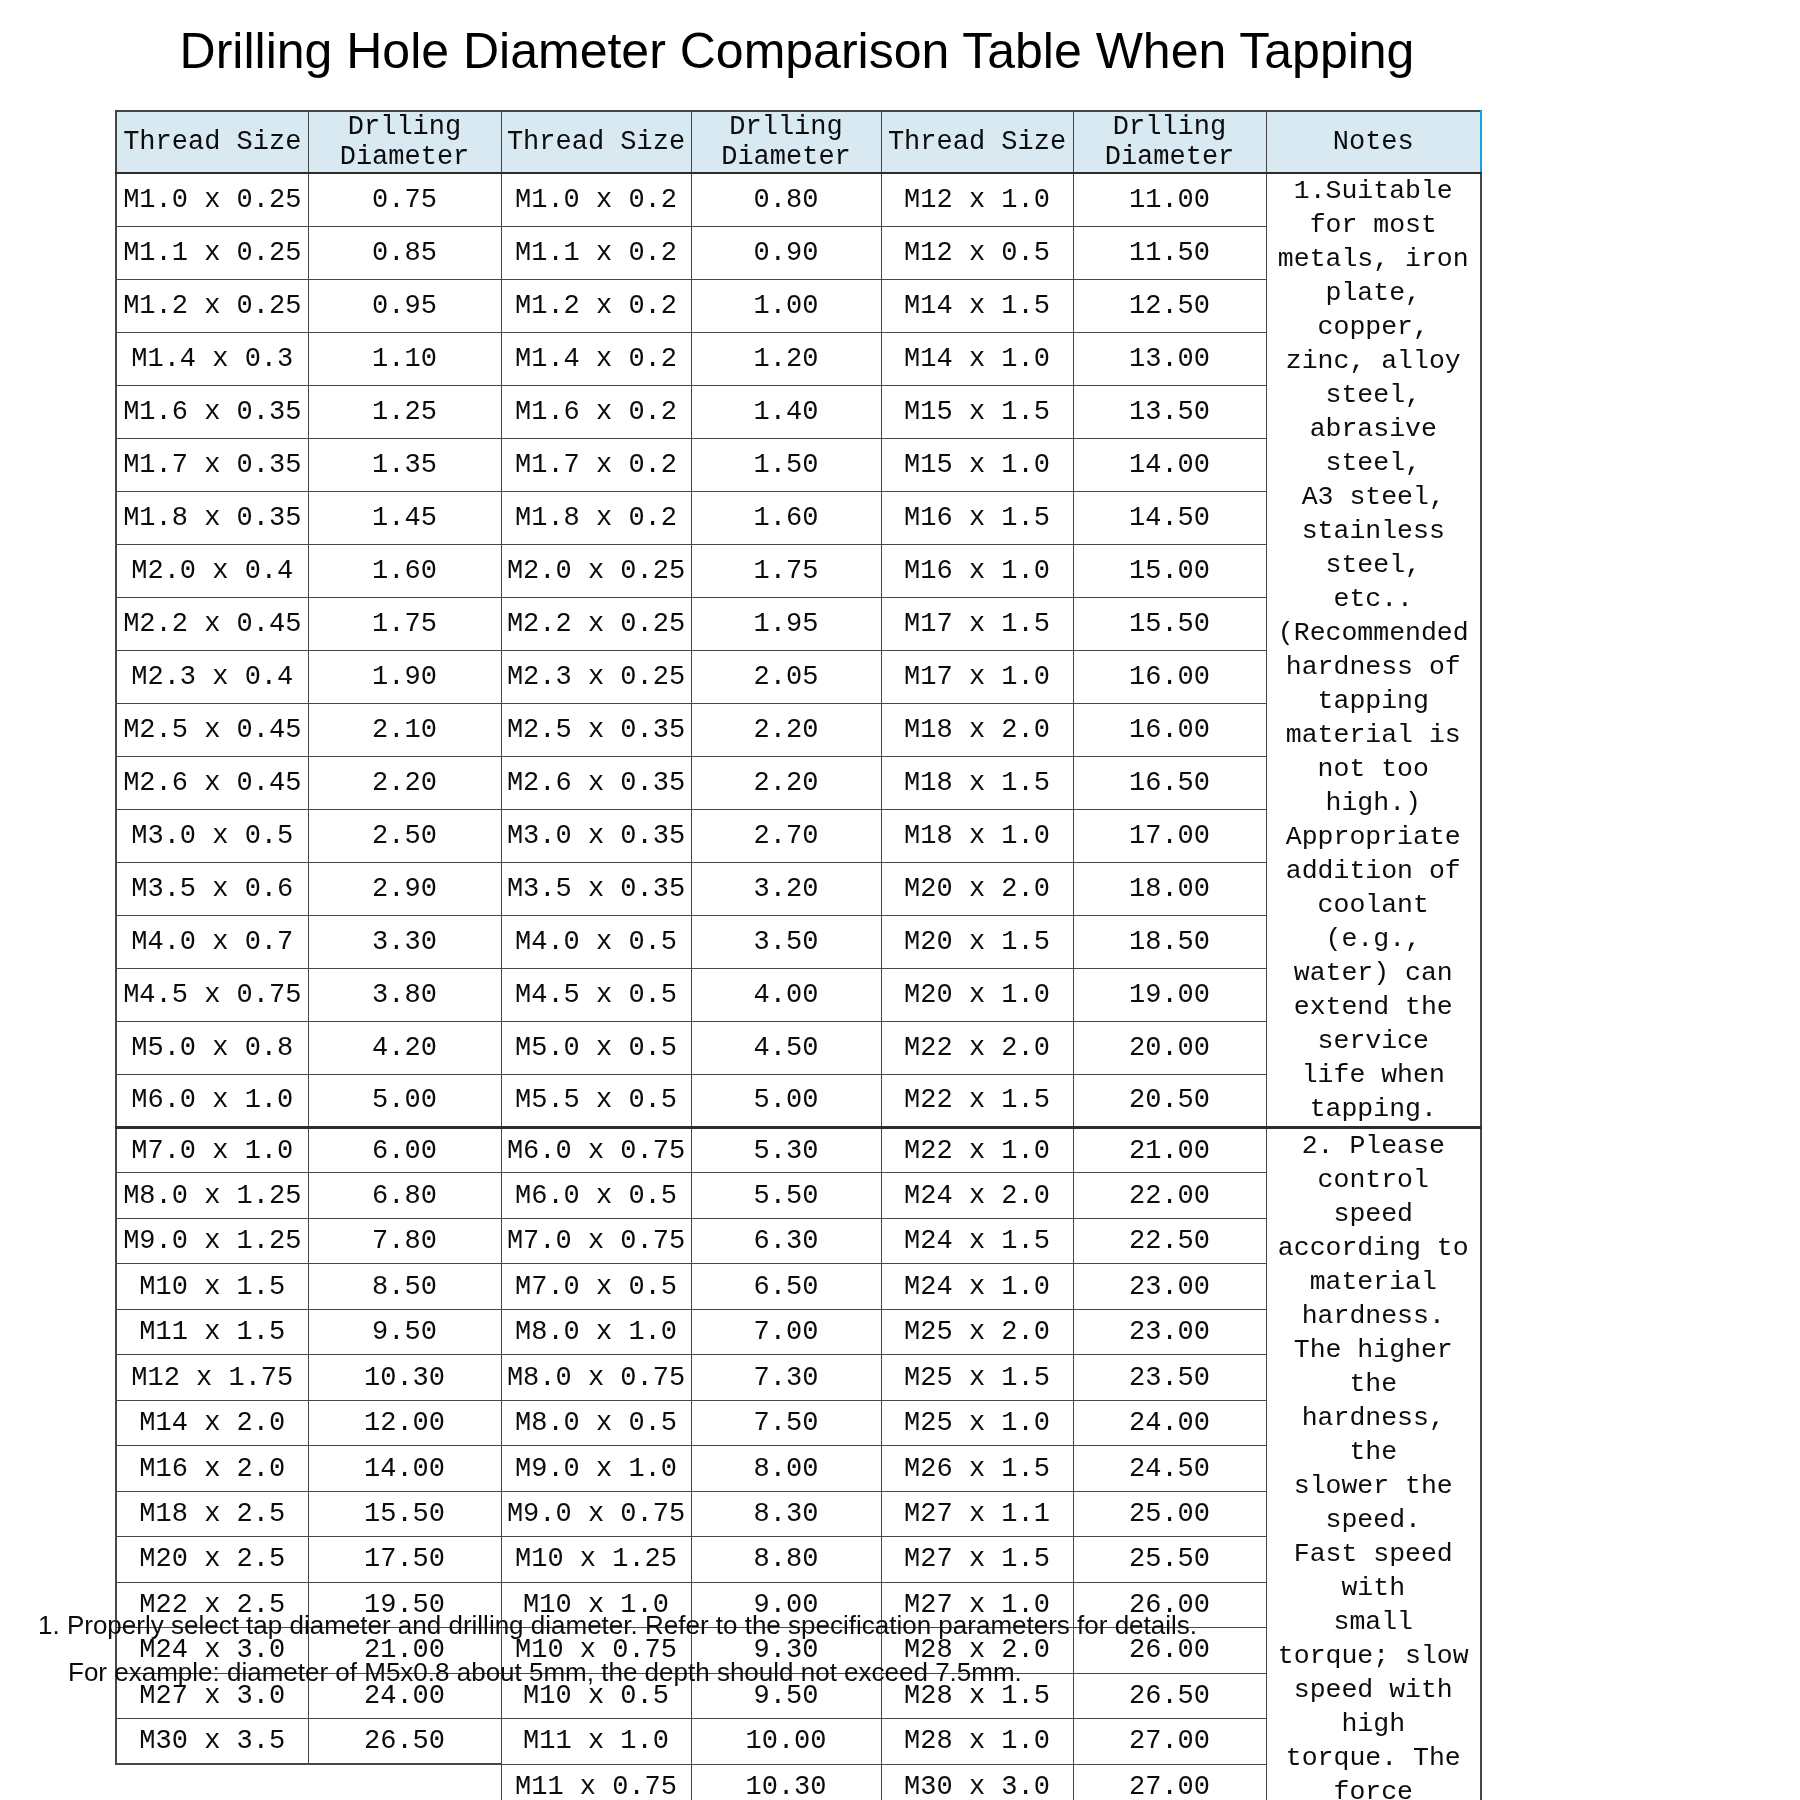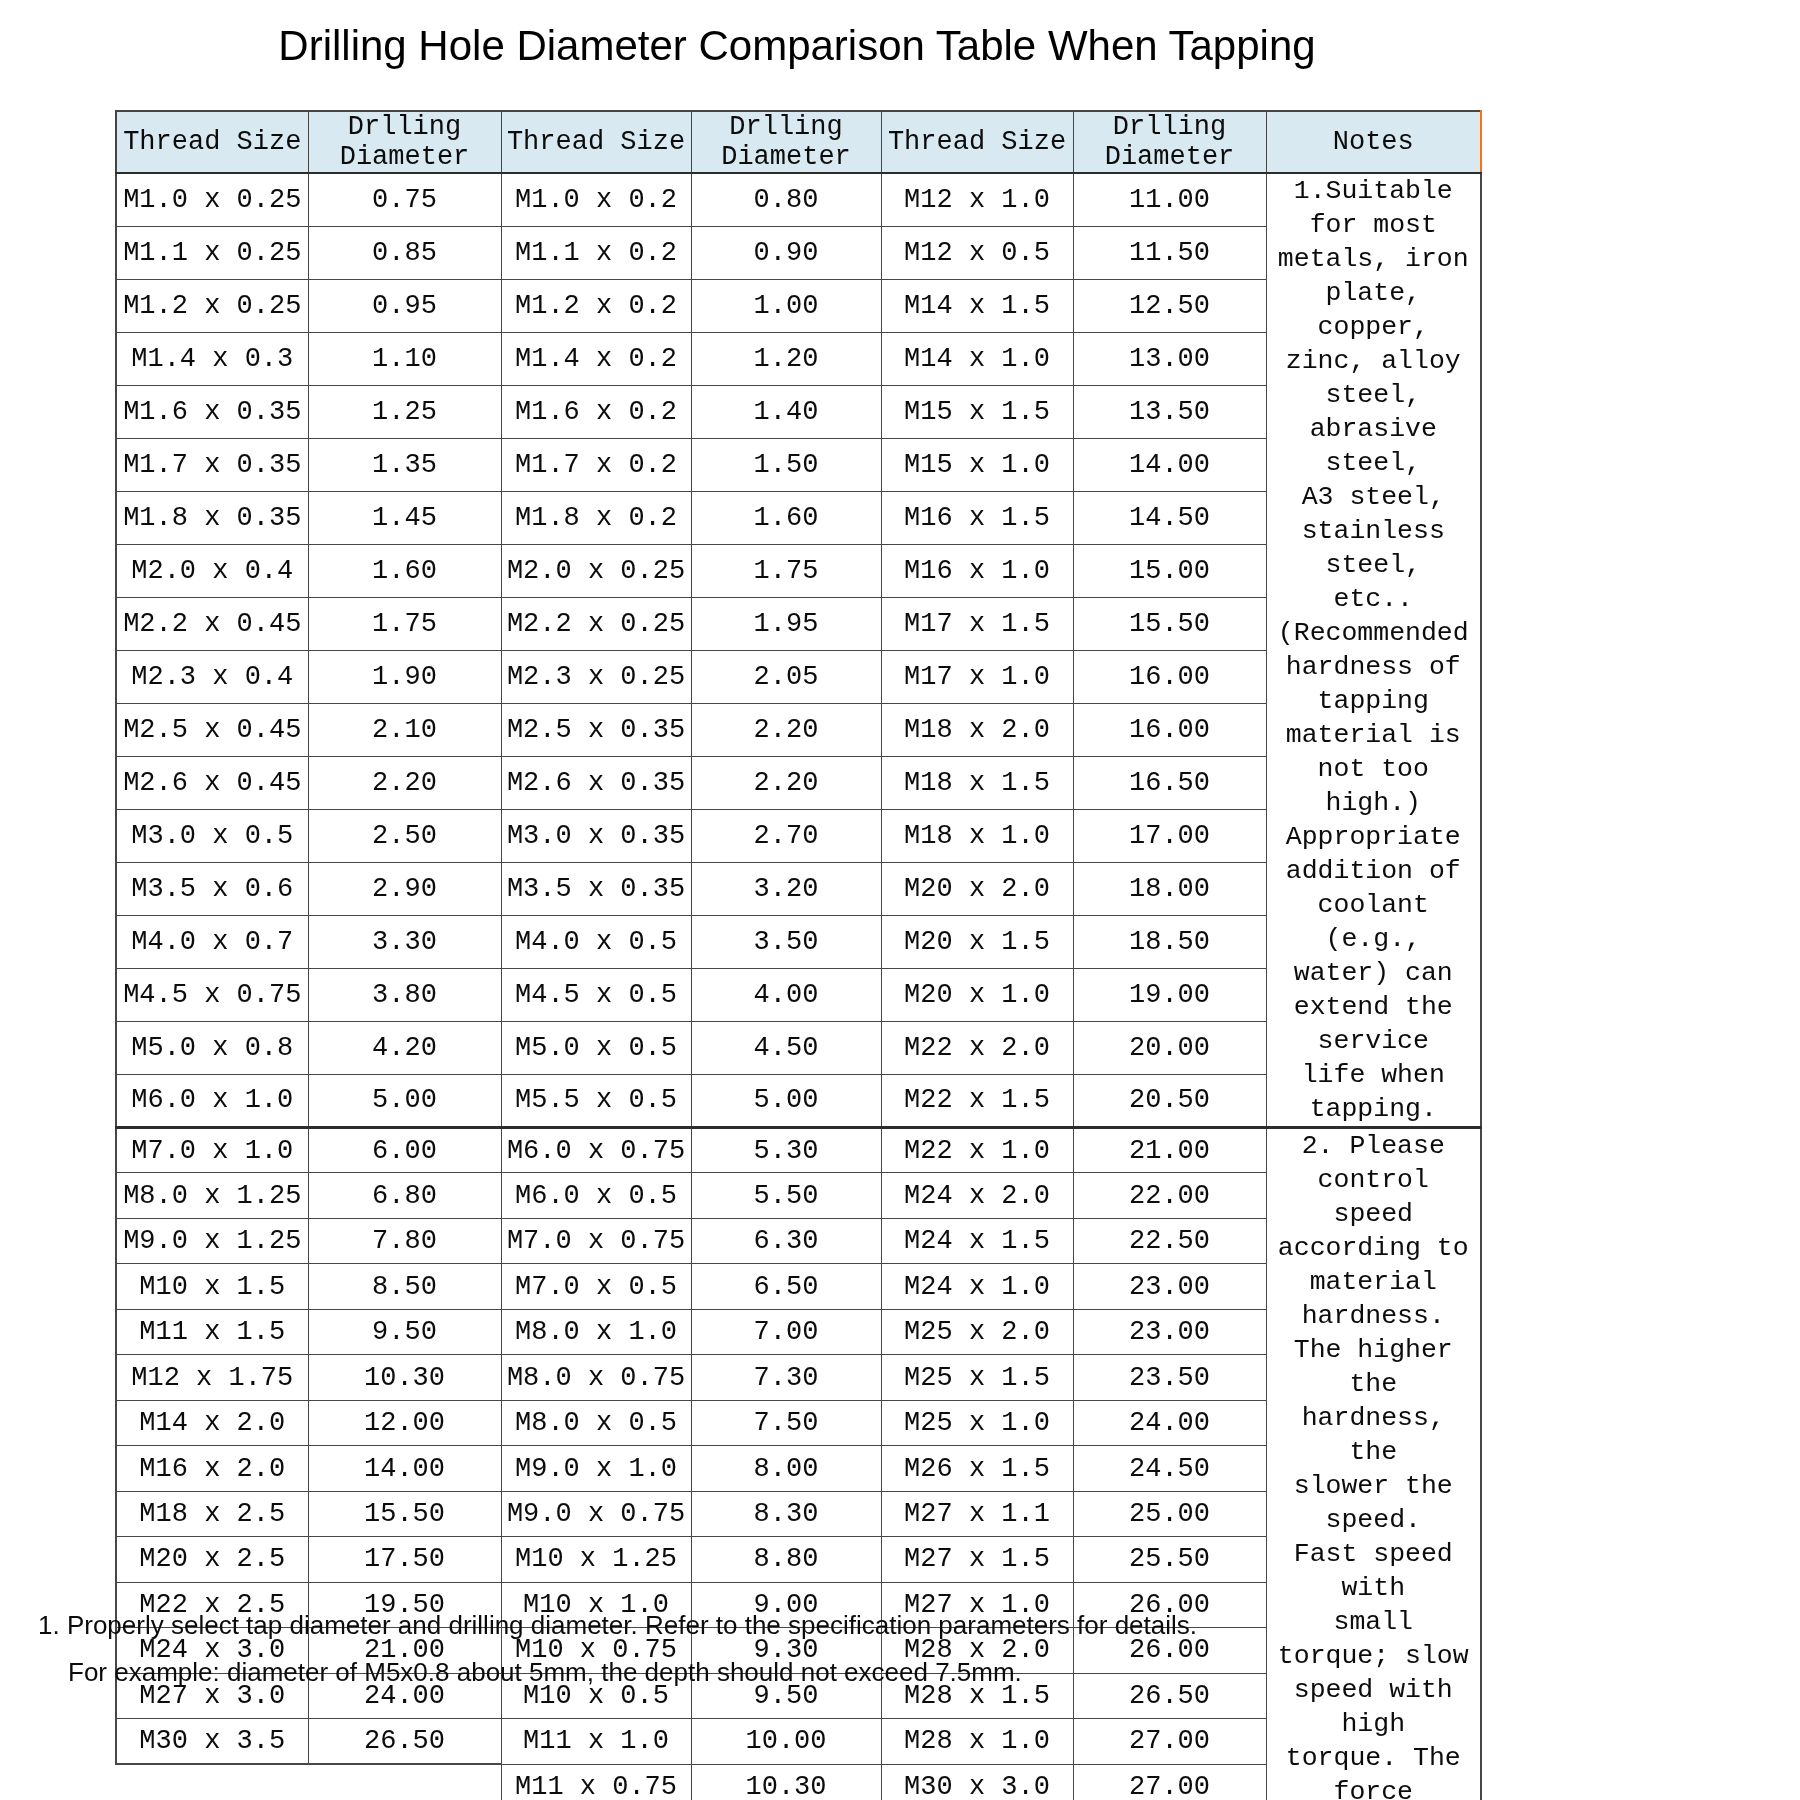--- a/index.html
+++ b/index.html
@@ -1,42 +1,42 @@
 <!DOCTYPE html>
 <html><head>
 <meta charset="utf-8">
 <style>
   * { margin:0; padding:0; box-sizing:border-box; }
   html,body { width:1800px; height:1800px; background:#ffffff; }
   body { position:relative; font-family:"Liberation Sans", sans-serif; color:#000; }
 
   .title{
     position:absolute; top:22px; left:0; width:1594px;
-    text-align:center; font-size:42px; font-weight:400; color:#000;
+    text-align:center; font-size:50px; font-weight:400; color:#000;
     letter-spacing:0px; white-space:nowrap;
   }
 
   table{
     position:absolute; left:115px; top:110px;
     border-collapse:collapse; table-layout:fixed;font-family:Liberation Mono, monospace;
   }
   col.c1{width:192px} col.c2{width:193px} col.c3{width:190px}
   col.c4{width:190px} col.c5{width:192px} col.c6{width:193px}
   col.c7{width:215px}
 
   th{
     background:#d8e9f1;
     border:1px solid #454545;
     border-top:2px solid #454545;
     border-bottom:2px solid #2d2d2d;
     height:37px; font-size:27px; font-weight:400; color:#0c0c0c;
     text-align:center; vertical-align:middle; padding:0;
   }
   th.el{ border-left:2px solid #454545; }
-  th.er{ border-right:2px solid #f97316; }
+  th.er{ border-right:2px solid #0ea5e9; }
 
   td{
     border:1px solid #474747;
     height:39.6px; font-size:27px; color:#0c0c0c;
     text-align:center; vertical-align:middle; padding:0;
     overflow:hidden; white-space:nowrap;
   }
   td.blank{ border:none; background:#fff; }
   td.el{ border-left-width:2px; }
   td.er{ border-right-width:2px;border-radius:9px; }

